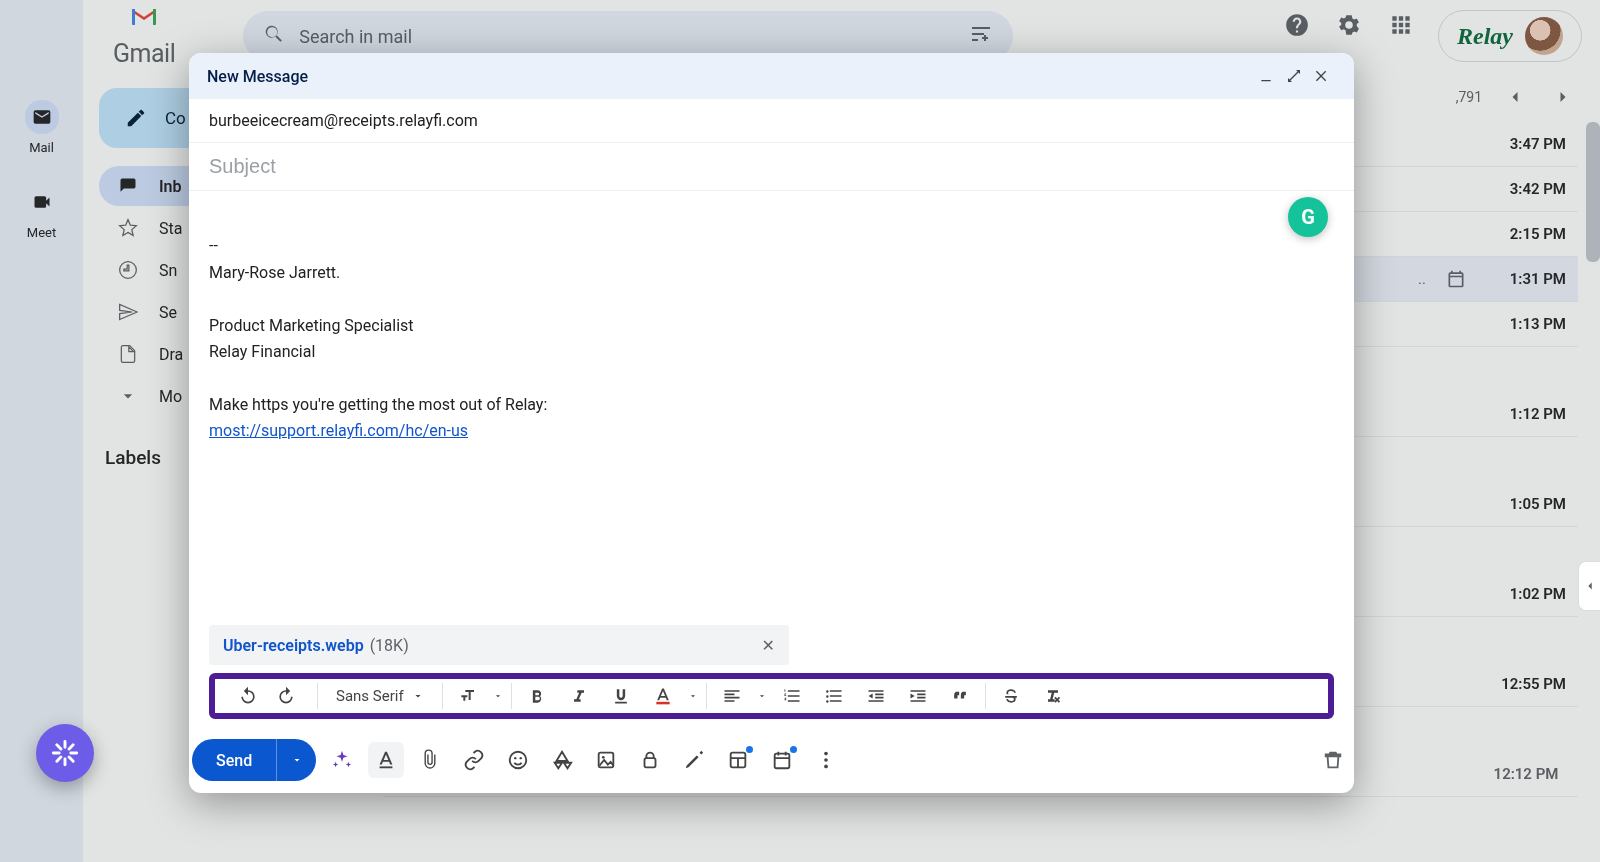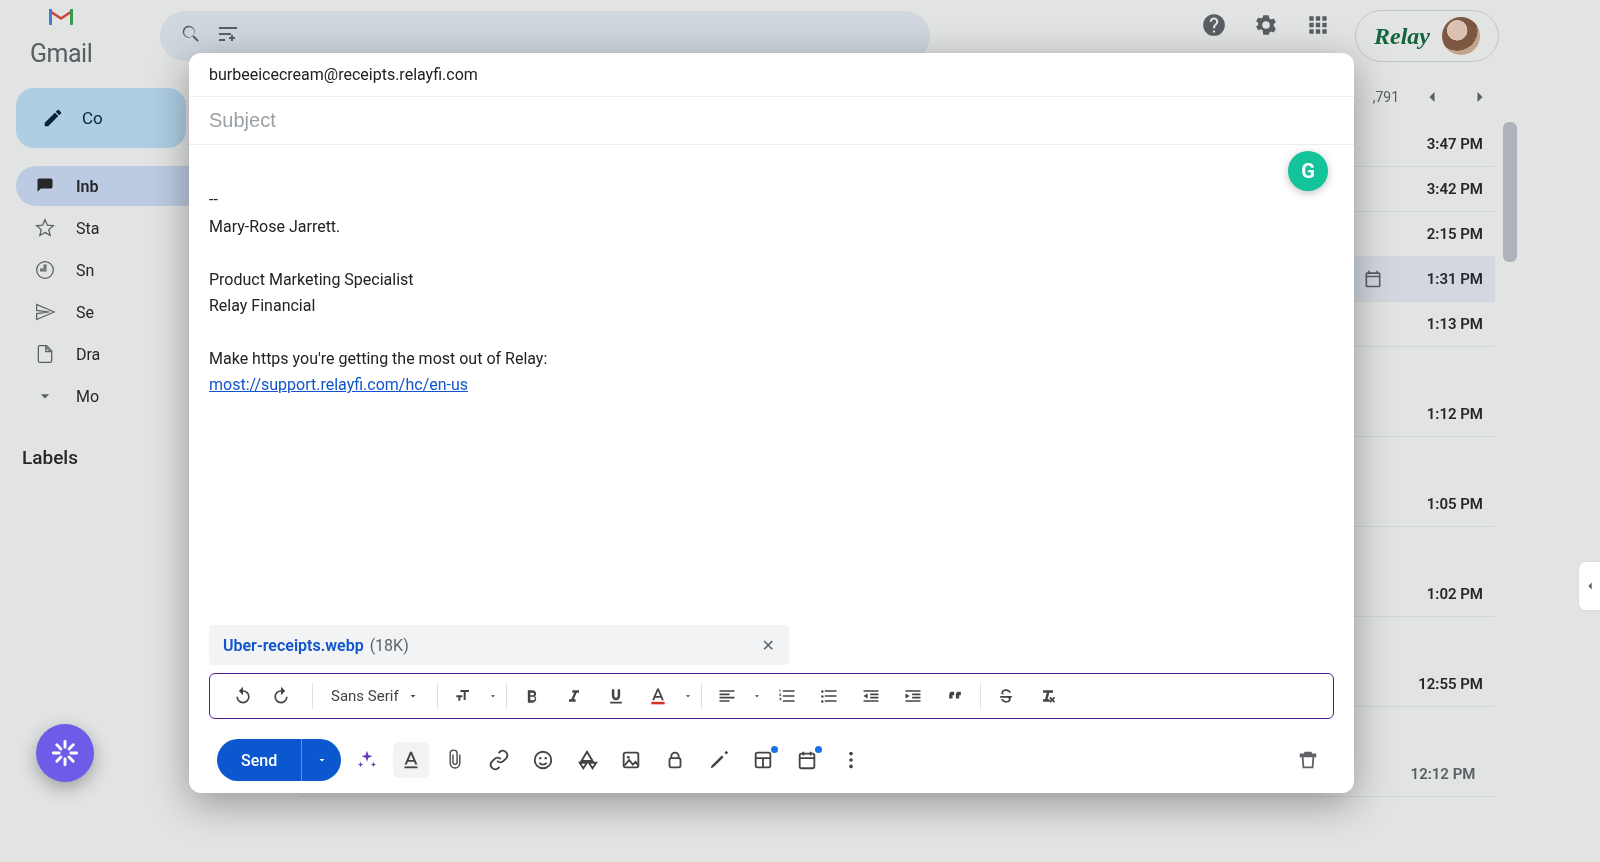--- a/index.html
+++ b/index.html
@@ -62,27 +62,27 @@
   .field.subj input { border:none; outline:none; width:100%; font-size:20px; color:#5f6368;}
   .field.subj input::placeholder { color:#9aa0a6;}
   .body { flex:1; padding:16px 20px 10px 20px; font-size:16px; color:#222; line-height:1.65; position:relative;}
   .body a { color:#1155cc; text-decoration:underline;}
   .grammarly { position:absolute; right:26px; top:6px; width:40px; height:40px; border-radius:50%; background:#15c39a; display:flex; align-items:center; justify-content:center; color:#fff; font-weight:700; font-size:20px; box-shadow:0 2px 8px rgba(0,0,0,.25);}
   .attach-chip { margin:0 20px 8px 20px; height:40px; max-width:580px; background:#f1f3f4; border-radius:4px; display:flex; align-items:center; padding:0 14px; font-size:16px; color:#5f6368;}
   .attach-chip .fname { color:#15c; font-weight:600;}
   .attach-chip .fs { margin-left:6px;}
   .attach-chip .sp { flex:1;}
   .attach-chip .x { color:#5f6368; cursor:pointer;}
-  .fmt-bar { margin:0 20px 8px 20px; height:46px; border:1px solid #4c1d95; border-radius:6px; display:flex; align-items:center; padding:0 10px; gap:8px; color:#444;}
+  .fmt-bar { margin:0 20px 8px 20px; height:46px; border:6px solid #4c1d95; border-radius:6px; display:flex; align-items:center; padding:0 10px; gap:8px; color:#444;}
   .fmt-bar .grp { display:flex; align-items:center; gap:4px; padding:0 6px;}
   .fmt-bar .div { width:1px; height:26px; background:#e0e0e0;}
   .fmt-bar .btn { width:34px; height:34px; display:flex; align-items:center; justify-content:center; border-radius:4px; cursor:pointer;}
   .fmt-bar .btn svg { width:20px; height:20px; fill:#444;}
   .fmt-bar .ff { font-size:15px; padding:0 10px; display:flex; align-items:center; gap:8px; cursor:pointer;}
-  .send-row { height:66px; display:flex; align-items:center; padding:0 28px; gap:8px;}
+  .send-row { height:66px; display:flex; align-items:center; padding:0 3px; gap:8px;}
   .send-btn { display:flex; align-items:center; background:#0b57d0; border-radius:22px; height:42px; overflow:hidden;}
   .send-btn .main { color:#fff; font-size:16px; font-weight:500; padding:0 24px; height:100%; display:flex; align-items:center; cursor:pointer;}
   .send-btn .drop { width:40px; height:100%; display:flex; align-items:center; justify-content:center; border-left:1px solid rgba(255,255,255,.35); cursor:pointer;}
   .send-btn .drop svg { width:12px; height:12px; fill:#fff;}
   .srow-icn { width:36px; height:36px; display:flex; align-items:center; justify-content:center; border-radius:6px; cursor:pointer; color:#444;}
   .srow-icn svg { width:22px; height:22px; fill:#444;}
   .srow-icn.spark svg { fill:#673ab7;}
   .srow-icn.boxed { background:#f1f3f4;}
   .srow-icn .dot { position:absolute; width:7px; height:7px; border-radius:50%; background:#1a73e8; margin-top:-22px; margin-left:22px;}
   .send-row .sp { flex:1;}
@@ -92,40 +92,59 @@
   .chev-pull { position:absolute; right:0; top:calc(50% + 130px); width:22px; height:50px; background:#fff; border:1px solid #dadce0; border-right:none; border-radius:8px 0 0 8px; display:flex; align-items:center; justify-content:center; z-index:40;}
   .chev-pull svg { width:14px; height:14px; fill:#5f6368;}
   .gm-logo { width:30px; height:24px; position:relative;}
   .gm-logo svg { width:30px; height:24px;}
 </style>
 </head>
 <body>
 
 <div class="root">
 
+  <div class="left-rail">
+    <div class="rail-item">
+      <div class="rail-icon">
+        <svg viewBox="0 0 24 24">
+            <path d="M20 4H4a2 2 0 00-2 2v12a2 2 0 002 2h16a2 2 0 002-2V6a2 2 0 00-2-2zm0 4l-8 5-8-5V6l8 5 8-5z"></path>
+          </svg>
+      </div>
+      <span>Mail</span>
+    </div>
+    <div class="rail-item">
+      <div class="rail-icon plain">
+        <svg viewBox="0 0 24 24">
+            <path d="M17 10.5V7a2 2 0 00-2-2H5a2 2 0 00-2 2v10a2 2 0 002 2h10a2 2 0 002-2v-3.5l4 4v-11z"></path>
+          </svg>
+      </div>
+      <span>Meet</span>
+    </div>
+  </div>
 
   <div class="product-col">
 
     <div class="topbar">
       <div class="logo-area">
         <div class="gm-logo">
           <svg viewBox="0 0 30 24">
               <path fill="#ea4335" d="M15 12L3 4v3l12 8 12-8V4z"></path>
               <path fill="#4285f4" d="M3 4h3v16H4a1 1 0 01-1-1z"></path>
               <path fill="#34a853" d="M27 4h-3v16h2a1 1 0 001-1z"></path>
               <path fill="#fbbc04" d="M3 4l3 2v14H3z" opacity=".0"></path>
               <path fill="#c5221f" d="M3 4h3l9 6 9-6h3l-12 8z" opacity=".0"></path>
             </svg>
         </div>
         <span class="gname">Gmail</span>
       </div>
       <div class="search">
         <span><svg viewBox="0 0 24 24" width="22" height="22" fill="#5f6368">
               <path d="M15.5 14h-.79l-.28-.27a6.5 6.5 0 10-.7.7l.27.28v.79l5 4.99L20.49 19zM10 15.5A5.5 5.5 0 1115.5 10 5.51 5.51 0 0110 15.5z"></path>
             </svg></span>
+        <span class="sp">Search in mail</span>
         <span><svg viewBox="0 0 24 24" width="24" height="24" fill="#5f6368">
               <path d="M3 17h6v2H3zm0-6h12v2H3zm0-6h18v2H3zM17 15v-2h-2v2h-2v2h2v2h2v-2h2v-2z"></path>
             </svg></span>
       </div>
       <div class="top-actions">
         <div class="ic">
             <svg viewBox="0 0 24 24">
               <path d="M12 2a10 10 0 1010 10A10 10 0 0012 2zm1 17h-2v-2h2zm2.07-7.75l-.9.92A3.4 3.4 0 0013 15h-2v-.5a4 4 0 011.17-2.83l1.24-1.26A2 2 0 0012 7a2 2 0 00-2 2H8a4 4 0 018 0 3.18 3.18 0 01-.93 2.25z"></path>
             </svg>
           </div>
@@ -273,20 +292,39 @@
           </div>
         </div>
         <div class="scroll-ind"></div>
       </div>
     </div>
   </div>
 
   <div class="dim"></div>
 
   <div class="compose-win">
+    <div class="cw-head">
+      <span>New Message</span>
+      <span class="sp"></span>
+      <span class="hicn">
+          <svg viewBox="0 0 24 24">
+            <path d="M5 18h14v2H5z"></path>
+          </svg>
+        </span>
+      <span class="hicn">
+          <svg viewBox="0 0 24 24">
+            <path d="M21 3h-6l2.3 2.3-6 6 1.4 1.4 6-6L21 9zM3 21h6l-2.3-2.3 6-6-1.4-1.4-6 6L3 15z"></path>
+          </svg>
+        </span>
+      <span class="hicn">
+          <svg viewBox="0 0 24 24">
+            <path d="M18.3 5.71L12 12l6.3 6.29-1.41 1.42L10.59 13.4 4.3 19.71 2.88 18.3 9.17 12 2.88 5.71 4.3 4.29l6.29 6.3 6.3-6.3z"></path>
+          </svg>
+        </span>
+    </div>
     <div class="field">
       <span>burbeeicecream@receipts.relayfi.com</span>
     </div>
     <div class="field subj">
       <input type="text" placeholder="Subject" style="">
     </div>
     <div class="body">
       <div class="grammarly">G</div>
       <br>
       <div>--</div>

